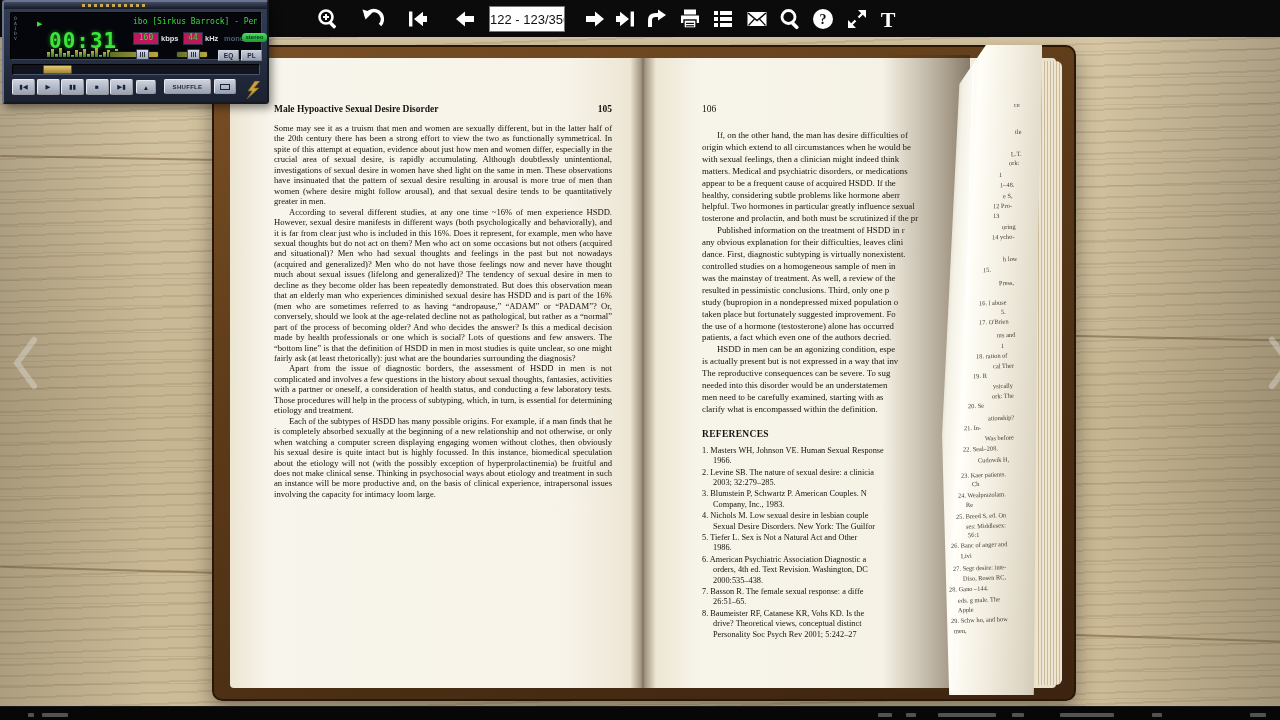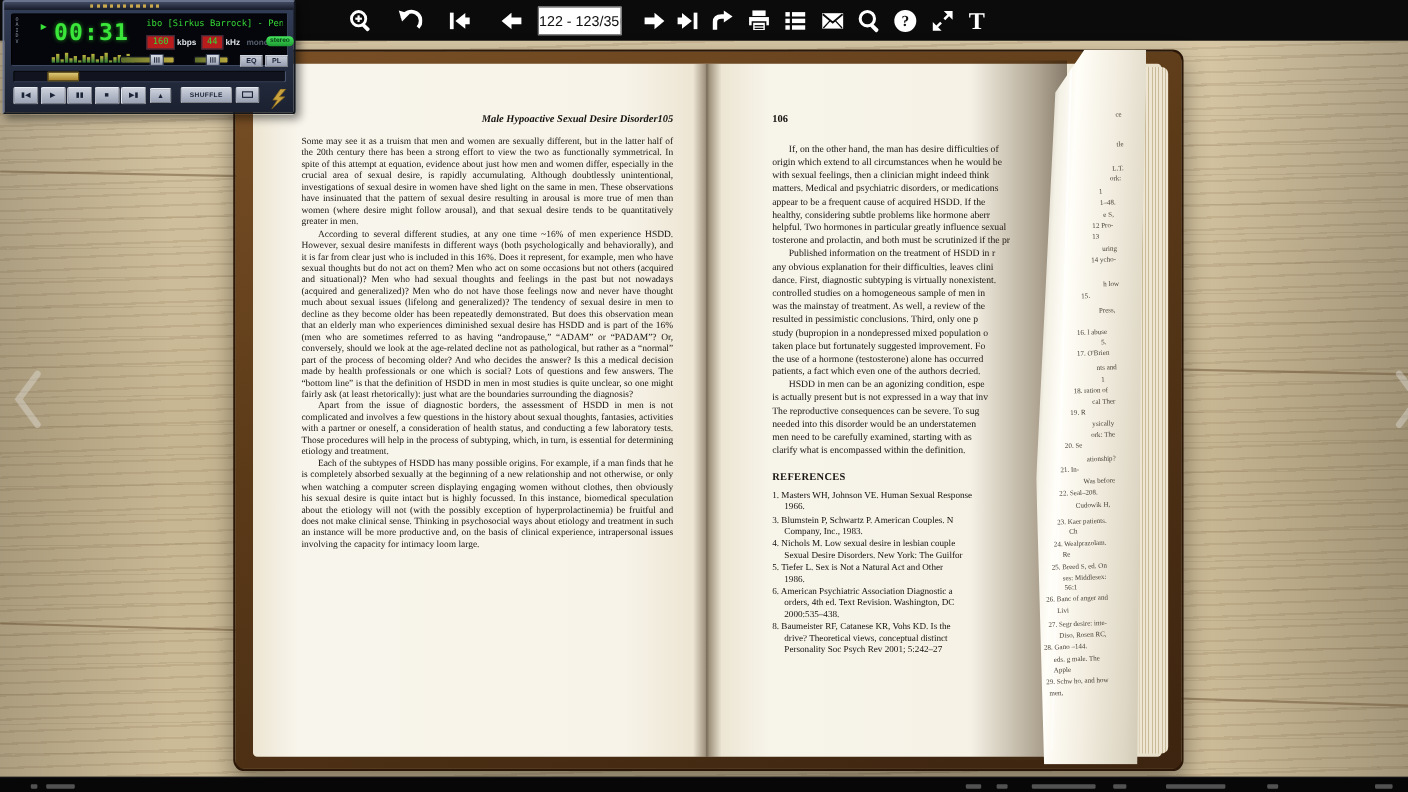--- a/index.html
+++ b/index.html
@@ -52,31 +52,31 @@
     background:linear-gradient(93deg,#aba390 0,#cfc9b8 10%,#f4f1e6 19%,#fffef8 30%,#f3eee1 55%,#ded7c5 84%,#ccc4af 100%);
     box-shadow:-6px 5px 10px rgba(50,35,15,.4);}
   .curl .crease{position:absolute;left:24%;top:2%;width:2px;height:96%;
     background:linear-gradient(rgba(255,255,255,.9),rgba(255,255,255,.4));transform:rotate(1.6deg);}
   .fragments{position:absolute;left:0;top:0;width:1280px;height:720px;pointer-events:none;}
   .frag{position:absolute;font-family:"Liberation Serif",serif;font-size:6.4px;color:#463f35;
     white-space:nowrap;transform:rotate(-2deg);}
 
   
   .lp-inner{position:absolute;left:44px;top:46px;width:338px;color:#15130f;}
-  .run-head{display:flex;justify-content:flex-end;font-family:"Liberation Serif",serif;
-    font-style:italic;font-weight:bold;font-size:9.5px;}
+  .run-head{display:flex;justify-content:space-between;font-family:"Liberation Serif",serif;
+    font-weight:bold;font-size:9.5px;}
   .lp-heading{margin-top:20px;font-family:"Liberation Serif",serif;font-weight:bold;
     font-size:10px;letter-spacing:.4px;}
   .lp-paras{margin-top:9px;}
   .lp-paras p{margin:0;font-family:"Liberation Serif",serif;font-size:8.6px;line-height:10.45px;
     text-align:justify;}
   .lp-paras p.ind{text-indent:15px;}
 
   .rp-inner{position:absolute;left:60px;top:46px;width:300px;color:#15130f;}
-  .rp-num{font-family:"Liberation Serif",serif;font-weight:bold;font-size:9.5px;}
+  .rp-num{font-family:"Liberation Serif",serif;font-weight:normal;font-size:9.5px;}
   .rp-paras{margin-top:16px;}
   .rline{font-family:"Liberation Serif",serif;font-size:8.8px;line-height:11.9px;
     white-space:nowrap;overflow:hidden;width:268px;}
   .rline.ind{padding-left:15px;}
   .refs-heading{margin-top:13px;font-family:"Liberation Serif",serif;font-weight:bold;
     font-size:9.5px;letter-spacing:.3px;}
   .refs{margin-top:7px;}
   .ref{margin-bottom:1px;}
   .ref .rfl{font-family:"Liberation Serif",serif;font-size:8.3px;line-height:10.4px;
     white-space:nowrap;overflow:hidden;width:250px;}
@@ -87,28 +87,28 @@
     border:2px solid;border-color:#6a748c #14181f #14181f #6a748c;border-radius:3px;
     background:linear-gradient(#333e58,#1b2130);box-shadow:3px 4px 8px rgba(0,0,0,.45);}
   .wa-titlebar{height:7px;background:linear-gradient(#414a62,#161a26);position:relative;}
   .wa-ticks{position:absolute;left:78px;top:2px;width:64px;height:3px;
     background:repeating-linear-gradient(90deg,#c9a84e 0 3px,rgba(0,0,0,0) 3px 6px);}
   .wa-display{position:absolute;left:6px;top:10px;width:250px;height:46px;background:#05060b;
     border:1px solid;border-color:#000 #3d4760 #3d4760 #000;border-radius:2px;}
   .wa-clutter{position:absolute;left:3px;top:3px;font-size:4.6px;line-height:5px;color:#88919f;
     font-family:"DejaVu Sans Mono",monospace;}
   .wa-playind{position:absolute;left:26px;top:7px;color:#38e038;font-size:7px;}
-  .wa-time{position:absolute;left:38px;top:4px;font-family:"DejaVu Sans Mono",monospace;
+  .wa-time{position:absolute;left:38px;top:16px;font-family:"DejaVu Sans Mono",monospace;
     font-weight:bold;font-size:21px;letter-spacing:1px;color:#3ae63a;text-shadow:0 0 4px #1d8f1d;}
   .wa-vis{position:absolute;left:36px;top:32px;width:84px;height:12px;display:flex;
     align-items:flex-end;gap:1px;}
   .wa-vis i{display:block;width:3px;background:linear-gradient(#c3b43c,#2d7a34);}
   .wa-track{position:absolute;left:122px;top:4px;width:124px;height:10px;overflow:hidden;
     white-space:nowrap;font-family:"DejaVu Sans Mono",monospace;font-size:8px;color:#36d836;}
-  .wa-lcdbox{position:absolute;top:19px;height:11px;background:#b91c1c;border:1px solid #2a3142;
+  .wa-lcdbox{position:absolute;top:19px;height:11px;background:#be185d;border:1px solid #2a3142;
     color:#36d836;font-family:"DejaVu Sans Mono",monospace;font-size:8px;text-align:center;
     line-height:10px;}
   .wa-lbl{position:absolute;top:21px;font-size:7.5px;font-weight:bold;color:#dfe4ea;}
   .wa-mono{position:absolute;left:213px;top:21px;font-size:7.5px;font-weight:bold;color:#565f6e;}
   .wa-stereo{position:absolute;left:231px;top:20px;width:25px;height:9px;border-radius:4px;
     background:linear-gradient(#46e55e,#1d9a32);color:#0a3a14;font-size:6px;font-weight:bold;
     text-align:center;line-height:9px;}
   .wa-slider{position:absolute;height:5px;border-radius:2px;
     background:linear-gradient(90deg,#5d6d2b,#b9a93e);border:1px solid #11141d;}
   .wa-vol{left:105px;top:49px;width:48px;}
@@ -305,35 +305,43 @@
             <div class="rline">men need to be carefully examined, starting with as</div>
             <div class="rline">clarify what is encompassed within the definition.</div>
           </div>
         <div class="refs-heading">REFERENCES</div>
         <div class="refs" id="rp-refs">
             <div class="ref">
               <div class="rfl">1. Masters WH, Johnson VE. Human Sexual Response</div>
               <div class="rfl cont">1966.</div>
             </div>
             <div class="ref">
+              <div class="rfl">2. Levine SB. The nature of sexual desire: a clinicia</div>
+              <div class="rfl cont">2003; 32:279–285.</div>
+            </div>
+            <div class="ref">
               <div class="rfl">3. Blumstein P, Schwartz P. American Couples. N</div>
               <div class="rfl cont">Company, Inc., 1983.</div>
             </div>
             <div class="ref">
               <div class="rfl">4. Nichols M. Low sexual desire in lesbian couple</div>
               <div class="rfl cont">Sexual Desire Disorders. New York: The Guilfor</div>
             </div>
             <div class="ref">
               <div class="rfl">5. Tiefer L. Sex is Not a Natural Act and Other</div>
               <div class="rfl cont">1986.</div>
             </div>
             <div class="ref">
               <div class="rfl">6. American Psychiatric Association Diagnostic a</div>
               <div class="rfl cont">orders, 4th ed. Text Revision. Washington, DC</div>
               <div class="rfl cont">2000:535–438.</div>
+            </div>
+            <div class="ref">
+              <div class="rfl">7. Basson R. The female sexual response: a diffe</div>
+              <div class="rfl cont">26:51–65.</div>
             </div>
             <div class="ref">
               <div class="rfl">8. Baumeister RF, Catanese KR, Vohs KD. Is the</div>
               <div class="rfl cont">drive? Theoretical views, conceptual distinct</div>
               <div class="rfl cont">Personality Soc Psych Rev 2001; 5:242–27</div>
             </div>
           </div>
       </div>
     </div>
 

